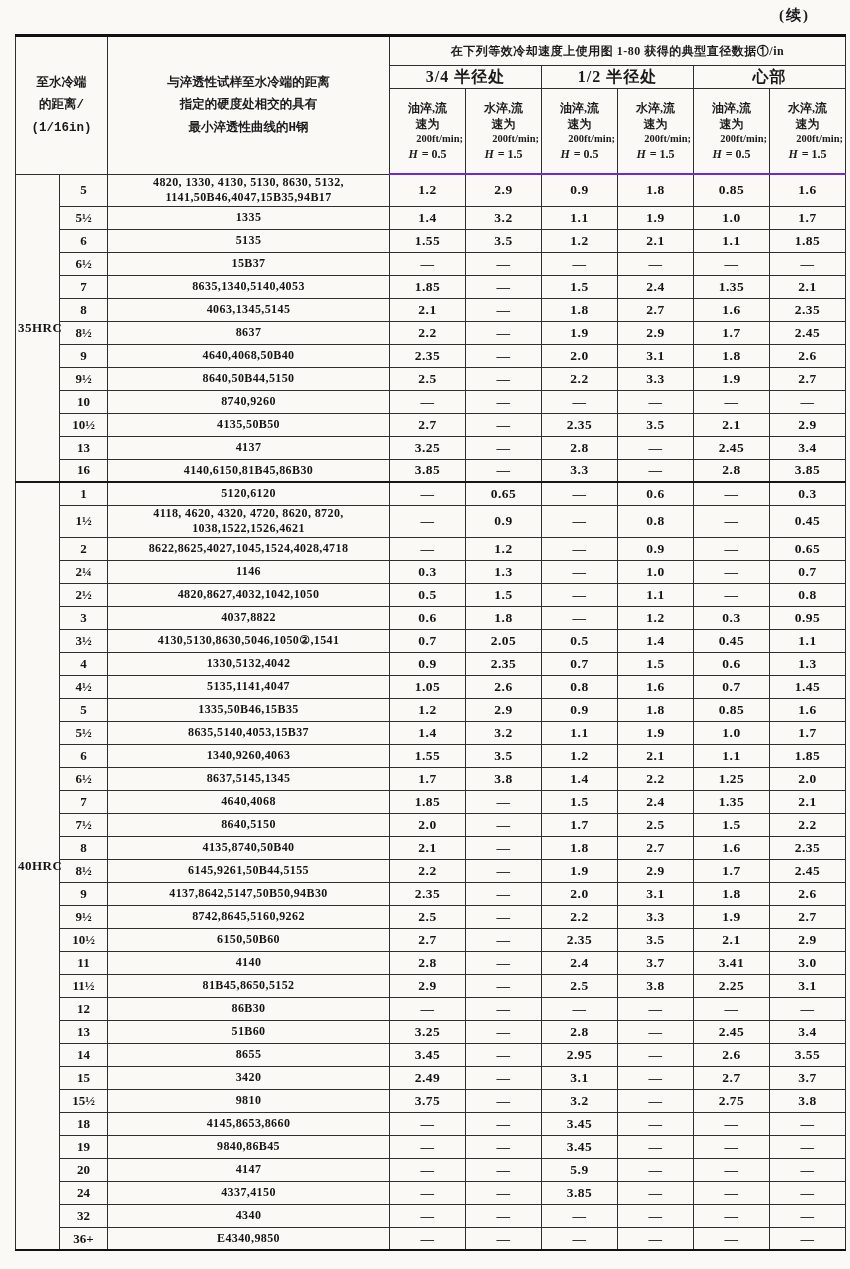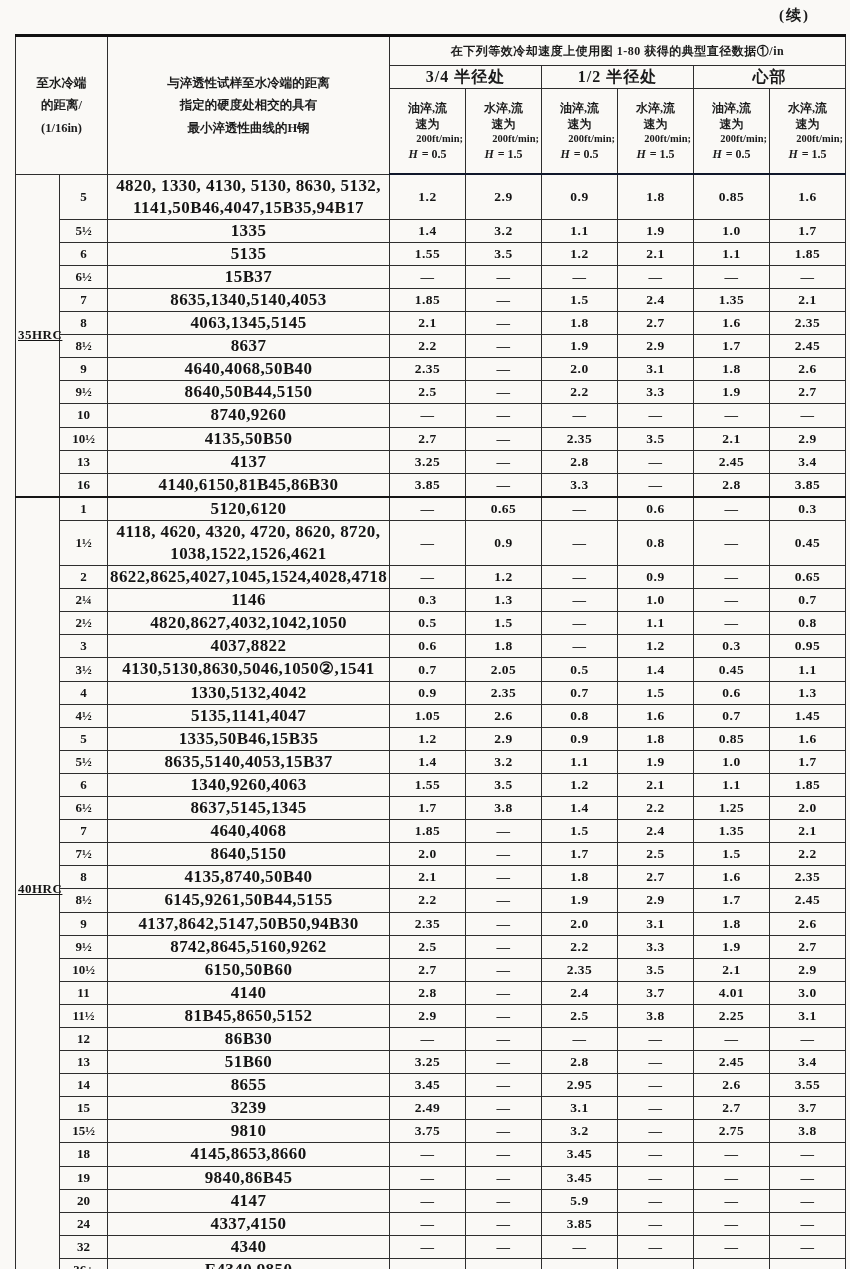--- a/index.html
+++ b/index.html
@@ -34,30 +34,30 @@
   thead th{font-size:12.5px;line-height:1.35;}
   th.span-title{
     font-size:12px;letter-spacing:0.5px;height:28px;
     border-bottom:1px solid #2e2e2e;
   }
   th.group{height:22px;font-size:16px;letter-spacing:1px;}
   th.subcol{height:84px;font-size:12px;font-weight:bold;padding:2px 1px;}
   th.subcol div{line-height:1.35;}
   th.subcol div.hline i{font-family:"Liberation Serif",serif;font-style:italic;padding-right:1px;}
   th.subcol div:nth-child(3){font-size:10.5px;letter-spacing:0;text-align:right;}
-  th.head-distance div, th.head-steel div{line-height:1.8;font-size:12.5px;}
-  thead tr:last-child th{border-bottom:2px solid #0f172a;}
+  th.head-distance div, th.head-steel div{line-height:1.8;font-size:12.5px;font-family:Liberation Mono, monospace;}
+  thead tr:last-child th{border-bottom:2px solid #6d28d9;}
   td.hrc-label{
     font-size:13px;font-weight:bold;letter-spacing:0.5px;
     border-top:none;
-    padding:0;white-space:nowrap;text-decoration:underline;
+    padding:0;white-space:nowrap;
   }
   td.dist{font-size:13px;white-space:nowrap;}
   td.steel{
-    text-align:left;font-size:17px;letter-spacing:0.4px;
+    text-align:left;font-size:12px;letter-spacing:0.4px;
     padding:1px 4px 1px 14px;line-height:1.3;
   }
   td.val{font-size:13.5px;letter-spacing:0.5px;}
   tbody tr{height:23px;}
   tbody tr.section-start td{border-top:2.5px solid #161616;}
   tbody td{color:#151515;}
 </style>
 </head>
 <body>
 
@@ -466,21 +466,21 @@
         <td class="val">2.1</td>
         <td class="val">2.9</td>
       </tr>
       <tr>
         <td class="dist">11</td>
         <td class="steel">4140</td>
         <td class="val">2.8</td>
         <td class="val">—</td>
         <td class="val">2.4</td>
         <td class="val">3.7</td>
-        <td class="val">4.01</td>
+        <td class="val">3.41</td>
         <td class="val">3.0</td>
       </tr>
       <tr>
         <td class="dist">11½</td>
         <td class="steel">81B45,8650,5152</td>
         <td class="val">2.9</td>
         <td class="val">—</td>
         <td class="val">2.5</td>
         <td class="val">3.8</td>
         <td class="val">2.25</td>
@@ -511,21 +511,21 @@
         <td class="steel">8655</td>
         <td class="val">3.45</td>
         <td class="val">—</td>
         <td class="val">2.95</td>
         <td class="val">—</td>
         <td class="val">2.6</td>
         <td class="val">3.55</td>
       </tr>
       <tr>
         <td class="dist">15</td>
-        <td class="steel">3239</td>
+        <td class="steel">3420</td>
         <td class="val">2.49</td>
         <td class="val">—</td>
         <td class="val">3.1</td>
         <td class="val">—</td>
         <td class="val">2.7</td>
         <td class="val">3.7</td>
       </tr>
       <tr>
         <td class="dist">15½</td>
         <td class="steel">9810</td>

